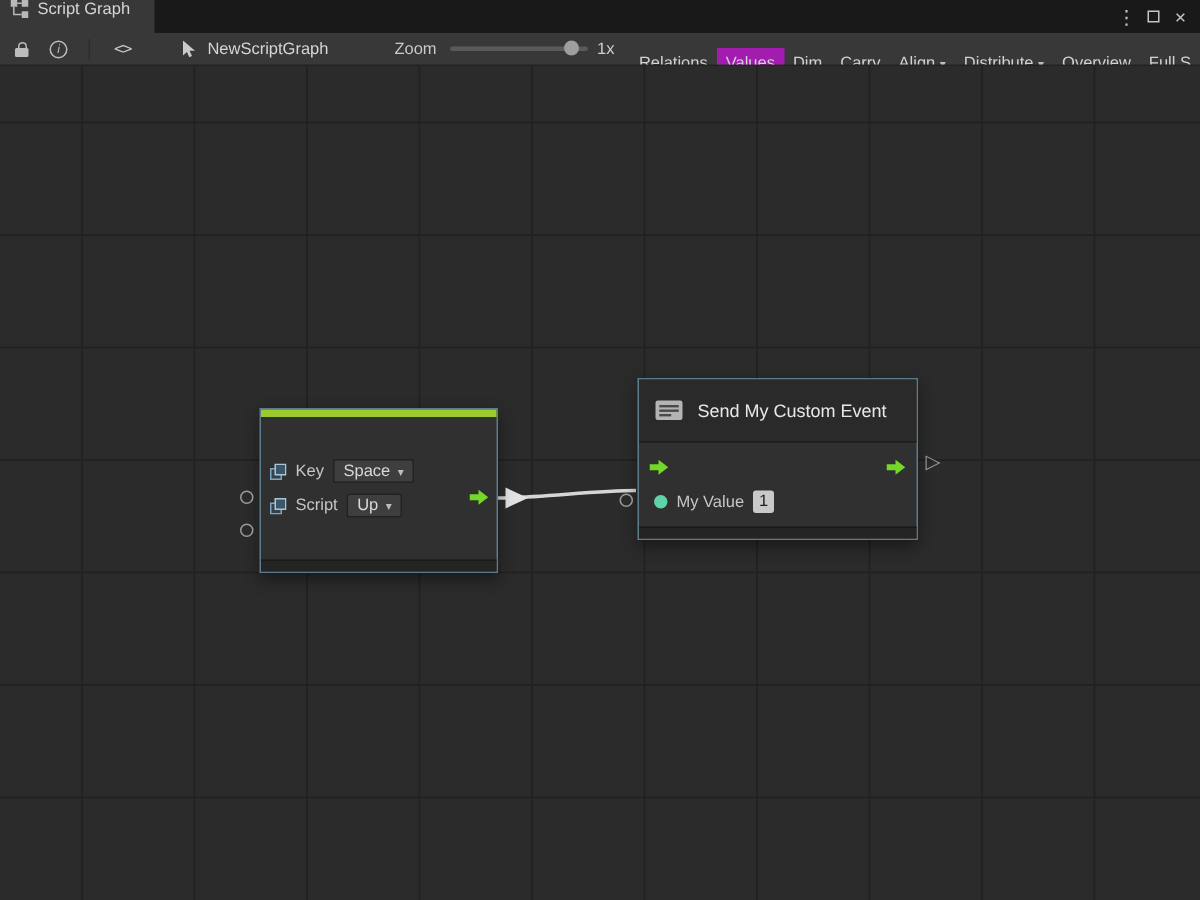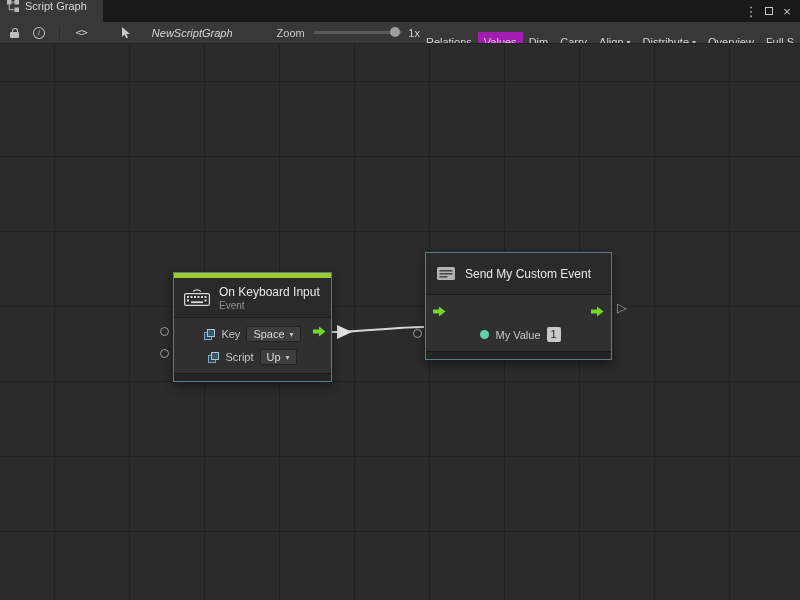--- a/index.html
+++ b/index.html
@@ -30,21 +30,21 @@
   .lock { display:inline-flex; flex-direction:column; align-items:center; margin-left:4px; }
   .lock-shackle { width:6px; height:4px; border:1.4px solid #bdbdbd; border-bottom:none;
                   border-radius:3px 3px 0 0; }
   .lock-body { width:9px; height:6px; background:#bdbdbd; border-radius:1px; }
   .info-circle { width:12px; height:12px; border:1px solid #bdbdbd; border-radius:50%;
                  display:inline-flex; align-items:center; justify-content:center;
                  font-size:8px; font-style:italic; color:#bdbdbd; margin-left:14px; }
   .tb-sep { width:1px; height:14px; background:#2c2c2c; margin-left:14px; }
   .code-icon { font-family:"DejaVu Sans Mono", monospace; font-size:11px; color:#c9c9c9;
                letter-spacing:-1px; margin-left:16px; }
-  .graph-name { display:flex; align-items:center; gap:20px; margin-left:34px; color:#d6d6d6;font-style:italic; }
+  .graph-name { display:flex; align-items:center; gap:6px; margin-left:34px; color:#d6d6d6; }
   .zoom-label { margin-left:44px; color:#c9c9c9; }
   .zoom-track { width:92px; height:3px; background:#5a5a5a; border-radius:2px;
                 position:relative; margin:0 6px 0 9px; }
   .zoom-knob { position:absolute; left:76px; top:-4px; width:10px; height:10px;
                border-radius:50%; background:#9e9e9e; }
   .tb-group { margin-left:auto; display:flex; align-items:stretch; height:100%;margin-top:19px; }
   .tb-btn { display:flex; align-items:center; gap:3px; padding:0 6px; color:#d2d2d2; }
   .tb-btn.active { background:#a21caf; }
   .dd-arrow { font-size:8px; color:#bdbdbd; }
 
@@ -67,21 +67,21 @@
     box-shadow:0 4px 10px rgba(0,0,0,.45);
   }
   .event-strip { height:5px; background:#9BCB2D; flex:none; }
   .node-header { display:flex; align-items:center; gap:9px; padding:0 10px;
                  background:#2a2a2a; border-bottom:1px solid #1d1d1d; flex:none; }
   .h40 { height:40px; } .h42 { height:42px; }
   .node-title { font-size:12px; color:#e8e8e8; }
   .node-sub { font-size:10px; color:#8f8f8f; margin-top:1px; }
   .node-body { flex:1; padding:4px 6px; display:flex; flex-direction:column;
                justify-content:center; gap:2px; }
-  .prow { display:flex; align-items:center; gap:6px; height:21px;justify-content:center; }
+  .prow { display:flex; align-items:center; gap:6px; height:21px; }
   .prow-label { font-size:11px; color:#c6c6c6; }
   .enum-dd { display:flex; align-items:center; gap:5px; background:#3e3e3e;
              border:1px solid #222; border-radius:2px; padding:1px 6px;
              font-size:11px; color:#d8d8d8; }
   .value-field { min-width:14px; height:15px; background:#c9c9c9; color:#1e1e1e;
                  font-size:11px; line-height:15px; text-align:center;
                  border-radius:2px; padding:0 2px; }
   .teal-dot { width:9px; height:9px; border-radius:50%; background:#5FD3A7; margin-left:4px; }
   .node-footer { height:8px; background:#242424; border-top:1px solid #1a1a1a; flex:none; }
   .port-circle { position:absolute; width:9px; height:9px; border:1px solid #9a9a9a;
@@ -170,41 +170,20 @@
 
 <div class="canvas">
 
   <svg class="wire-layer" width="800" height="556">
     <path d="M332 288 C360 288 396 283 424 283" stroke="#D6D6D6" stroke-width="2.2" fill="none"></path>
     <polygon points="337,281 337,295 352,288" fill="#E2E2E2"></polygon>
   </svg>
 
   <div class="node" style="left:173px; top:228px; width:159px; height:110px;">
     <div class="event-strip"></div>
-    <div class="node-header h40">
-      <svg class="icon-svg" width="26" height="17" viewBox="0 0 26 17">
-        <path d="M9 2.4 q4 -3 8 0" fill="none" stroke="#d8d8d8" stroke-width="1.2"></path>
-        <rect x="0.6" y="4.6" width="24.8" height="11.8" rx="1.5" fill="none" stroke="#d8d8d8" stroke-width="1.2"></rect>
-        <g fill="#d8d8d8">
-          <rect x="3" y="7" width="2" height="2"></rect>
-            <rect x="6.5" y="7" width="2" height="2"></rect>
-          <rect x="10" y="7" width="2" height="2"></rect>
-            <rect x="13.5" y="7" width="2" height="2"></rect>
-          <rect x="17" y="7" width="2" height="2"></rect>
-            <rect x="20.5" y="7" width="2" height="2"></rect>
-          <rect x="3" y="10.5" width="2" height="2"></rect>
-            <rect x="20.5" y="10.5" width="2" height="2"></rect>
-          <rect x="7" y="12.3" width="12" height="1.8"></rect>
-        </g>
-      </svg>
-      <div>
-        <div class="node-title">On Keyboard Input</div>
-        <div class="node-sub">Event</div>
-      </div>
-    </div>
     <div class="node-body">
       <div class="prow">
         <svg class="icon-svg" width="11" height="11" viewBox="0 0 11 11">
           <rect x="0.5" y="3.5" width="7" height="7" fill="#31424f" stroke="#7fa6c0"></rect>
           <rect x="3.5" y="0.5" width="7" height="7" fill="#3c5668" stroke="#a9c7db"></rect>
         </svg>
         <span class="prow-label">Key</span>
         <span class="enum-dd">
           <span>Space</span>
           <span class="dd-arrow">▾</span>

